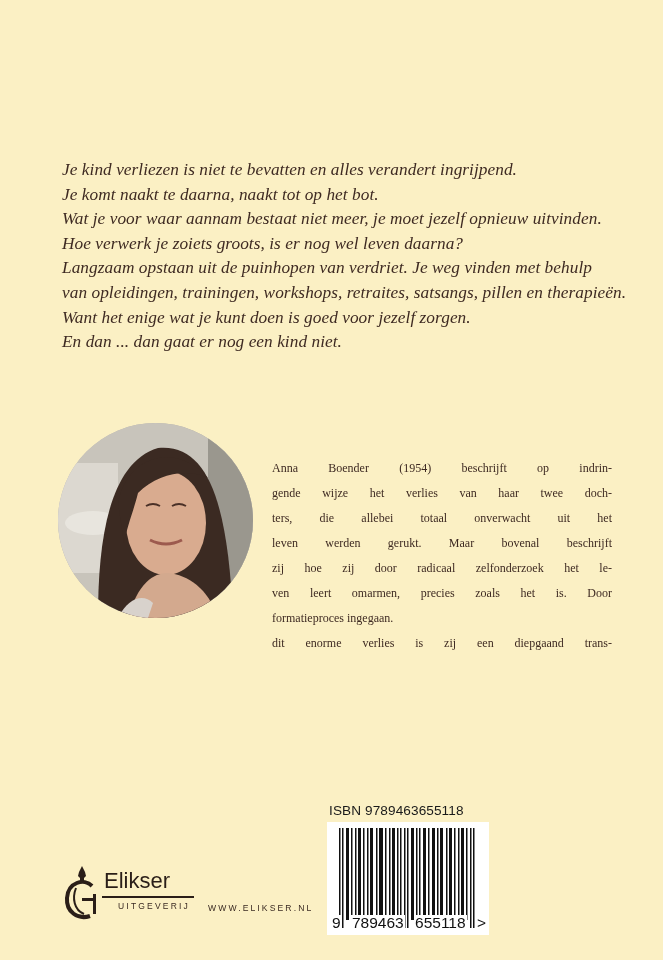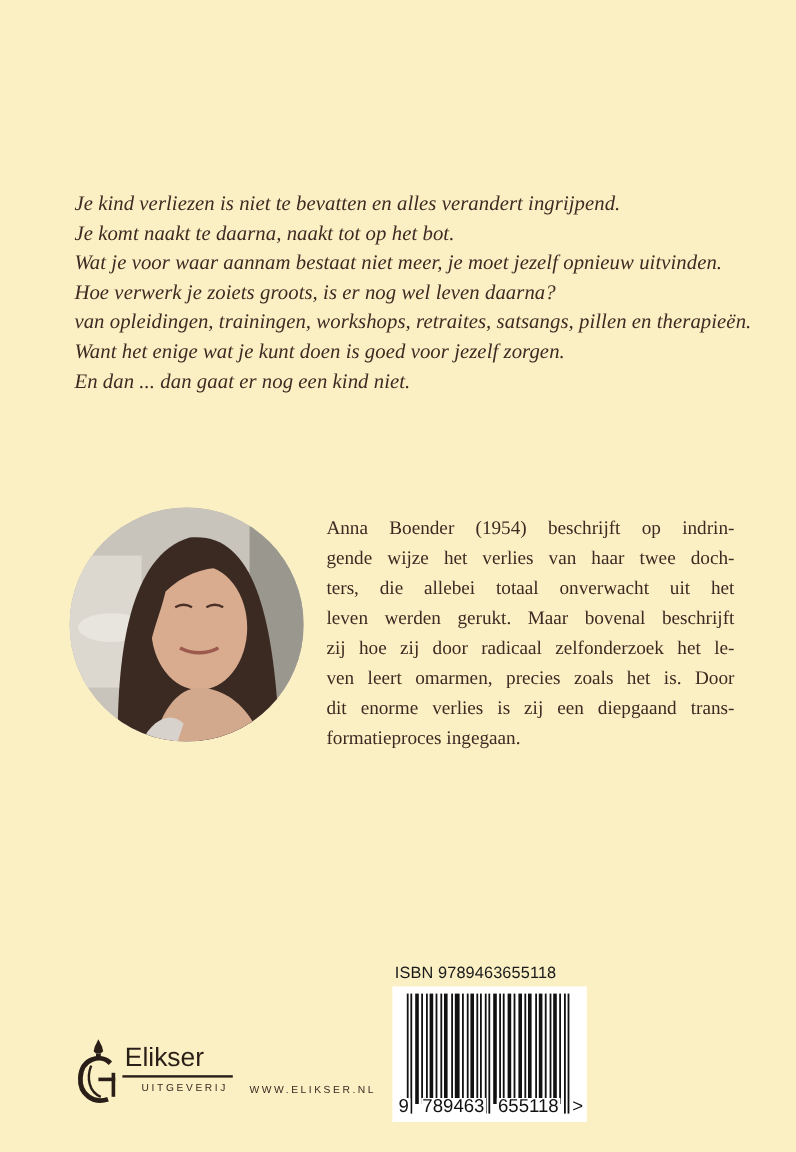--- a/index.html
+++ b/index.html
@@ -21,23 +21,23 @@
   }
   .blurb .line { display: block; white-space: nowrap; }
   .author-photo {
     position: absolute; left: 58px; top: 423px;
     width: 195px; height: 195px; border-radius: 50%;
     overflow: hidden;
     background: radial-gradient(circle at 30% 40%, #d9d6cf 0%, #b9b5ad 40%, #8f8a82 100%);
   }
   .author-photo svg { width: 100%; height: 100%; display: block; }
   .bio {
-    position: absolute; left: 272px; top: 428px; width: 340px;
+    position: absolute; left: 272px; top: 456px; width: 340px;
     font-family: "Liberation Serif", serif;
-    font-size: 16px;
+    font-size: 12px;
     line-height: 25px;
     color: #3E2A22;
   }
   .bio .line { display: block; white-space: nowrap; text-align: justify; text-align-last: justify; }
   .bio .line.last { text-align-last: left; }
   .isbn-block {
     position: absolute; left: 327px; top: 803px; width: 192px;
   }
   .isbn-label {
     font-family: "Liberation Sans", sans-serif;
@@ -83,20 +83,21 @@
 </head>
 <body>
 
 <div style="position:absolute;inset:0;">
 
   <div class="blurb">
     <span class="line">Je kind verliezen is niet te bevatten en alles verandert ingrijpend.</span>
     <span class="line">Je komt naakt te daarna, naakt tot op het bot.</span>
     <span class="line">Wat je voor waar aannam bestaat niet meer, je moet jezelf opnieuw uitvinden.</span>
     <span class="line">Hoe verwerk je zoiets groots, is er nog wel leven daarna?</span>
+    <span class="line">Langzaam opstaan uit de puinhopen van verdriet. Je weg vinden met behulp</span>
     <span class="line">van opleidingen, trainingen, workshops, retraites, satsangs, pillen en therapieën.</span>
     <span class="line">Want het enige wat je kunt doen is goed voor jezelf zorgen.</span>
     <span class="line">En dan ... dan gaat er nog een kind niet.</span>
   </div>
 
   <div class="author-photo">
     <svg viewBox="0 0 195 195">
       <rect x="0" y="0" width="195" height="195" fill="#c8c4bb"></rect>
       <rect x="0" y="40" width="60" height="110" fill="#dcd8d0"></rect>
       <ellipse cx="35" cy="100" rx="28" ry="12" fill="#e8e5de"></ellipse>
@@ -112,22 +113,22 @@
     </svg>
   </div>
 
   <div class="bio">
     <span class="line">Anna Boender (1954) beschrijft op indrin-</span>
     <span class="line">gende wijze het verlies van haar twee doch-</span>
     <span class="line">ters, die allebei totaal onverwacht uit het</span>
     <span class="line">leven werden gerukt. Maar bovenal beschrijft</span>
     <span class="line">zij hoe zij door radicaal zelfonderzoek het le-</span>
     <span class="line">ven leert omarmen, precies zoals het is. Door</span>
+    <span class="line last">formatieproces ingegaan.</span>
     <span class="line">dit enorme verlies is zij een diepgaand trans-</span>
-    <span class="line last">formatieproces ingegaan.</span>
   </div>
 
   <div class="isbn-block">
     <div class="isbn-label">ISBN 9789463655118</div>
     <div class="barcode-box">
       <svg width="162" height="113" viewBox="0 0 162 113">
         <g fill="#111">
           <rect x="12" y="6" width="1.5" height="100"></rect>
             <rect x="15" y="6" width="1.5" height="100"></rect>
           <rect x="19" y="6" width="3" height="92"></rect>

